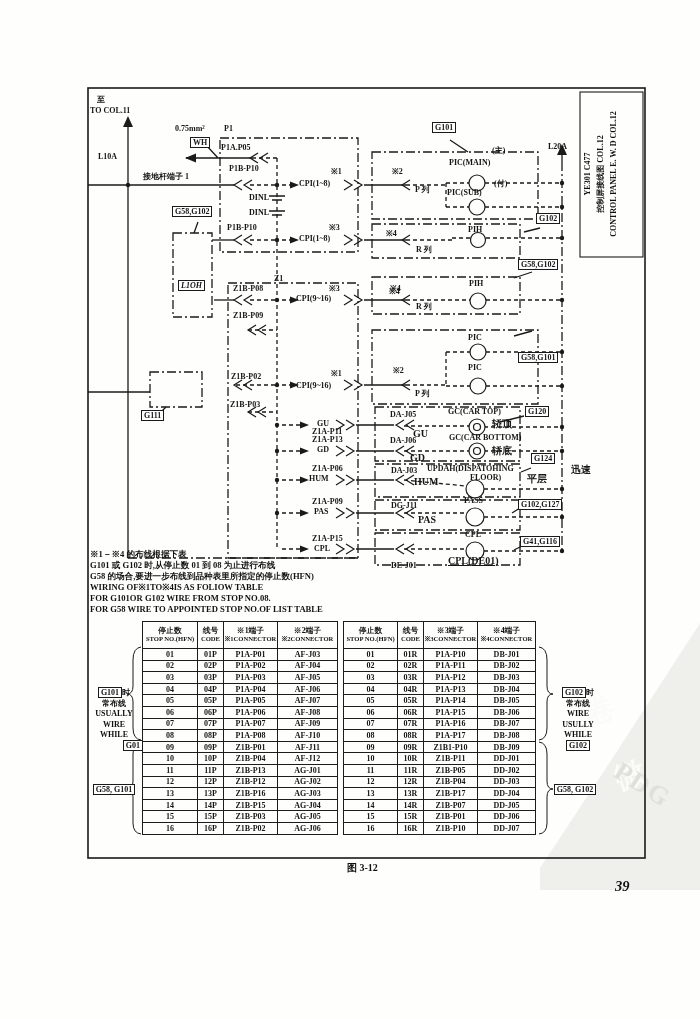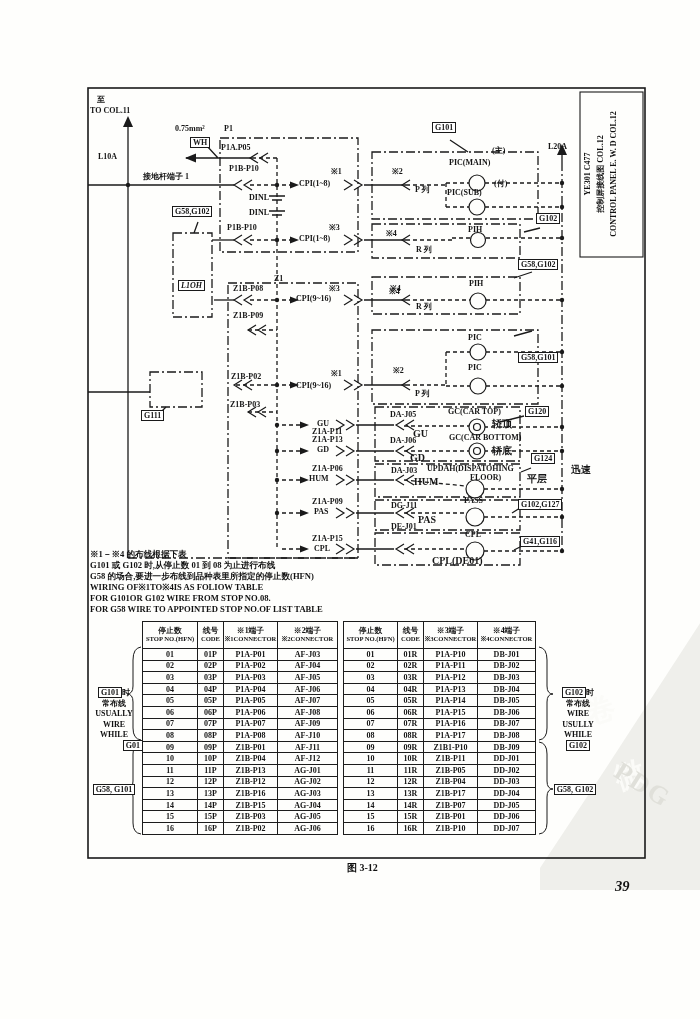--- a/index.html
+++ b/index.html
@@ -217,22 +217,22 @@
   <span class="dl" style="left:312px;top:464px;">Z1A-P06</span>
   <span class="dl" style="left:309px;top:474px;">HUM</span>
   <span class="dl" style="left:391px;top:466px;">DA-J03</span>
   <span class="dl sm" style="left:414px;top:477px;">HUM</span>
   <span class="dl" style="left:312px;top:497px;">Z1A-P09</span>
   <span class="dl" style="left:314px;top:507px;">PAS</span>
   <span class="dl" style="left:391px;top:501px;">DG-J11</span>
   <span class="dl sm" style="left:418px;top:515px;">PAS</span>
   <span class="dl" style="left:312px;top:534px;">Z1A-P15</span>
   <span class="dl" style="left:314px;top:544px;">CPL</span>
-  <span class="dl" style="left:391px;top:522px;">DE-J01</span>
-  <span class="dl sm" style="left:432px;top:556px;">CPL(DE01)</span>
+  <span class="dl" style="left:391px;top:561px;">DE-J01</span>
+  <span class="dl sm" style="left:448px;top:556px;text-decoration:underline;">CPL(DE01)</span>
 
   <span class="dl bx" style="left:432px;top:122px;">G101</span>
   <span class="dl" style="left:548px;top:142px;">L20A</span>
   <span class="dl" style="left:492px;top:146px;">(主)</span>
   <span class="dl" style="left:449px;top:158px;">PIC(MAIN)</span>
   <span class="dl" style="left:392px;top:167px;">※2</span>
   <span class="dl" style="left:415px;top:185px;">P 列</span>
   <span class="dl" style="left:494px;top:179px;">(付)</span>
   <span class="dl" style="left:447px;top:188px;">PIC(SUB)</span>
   <span class="dl" style="left:468px;top:225px;">PIH</span>

